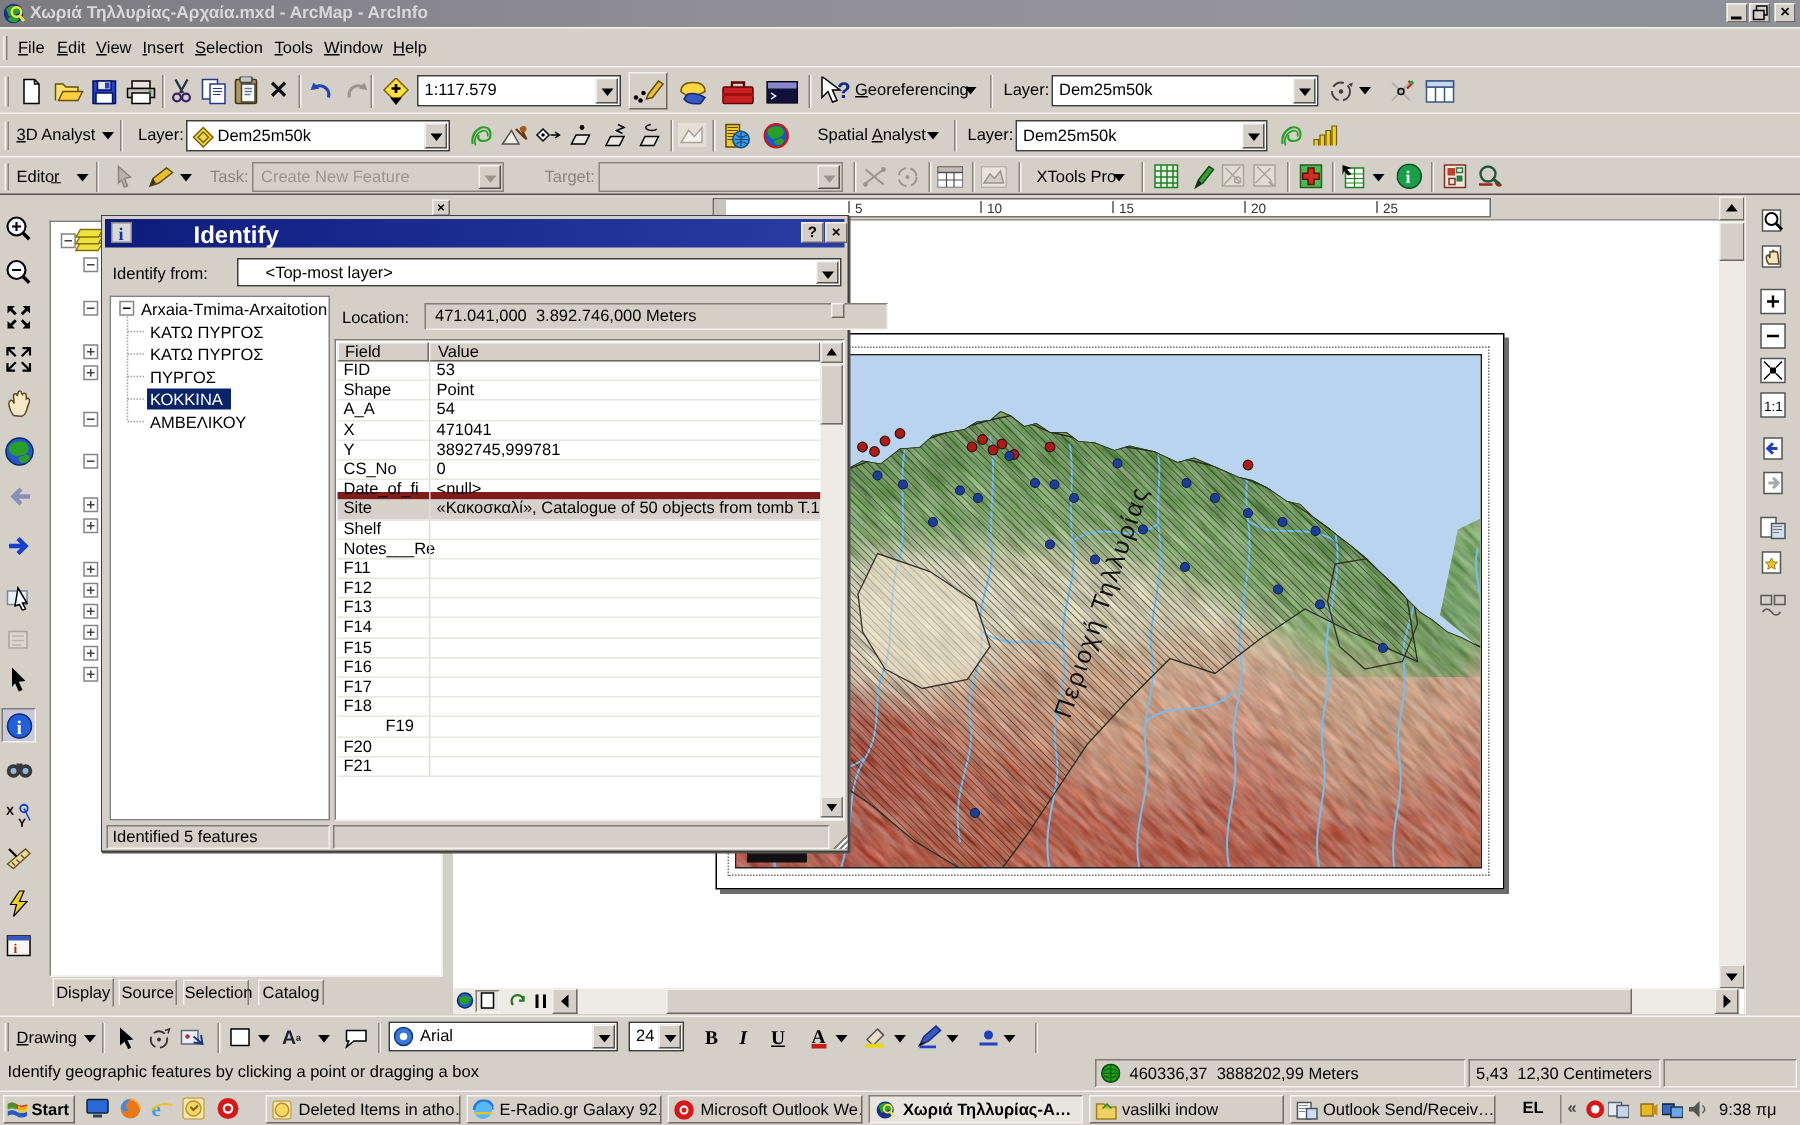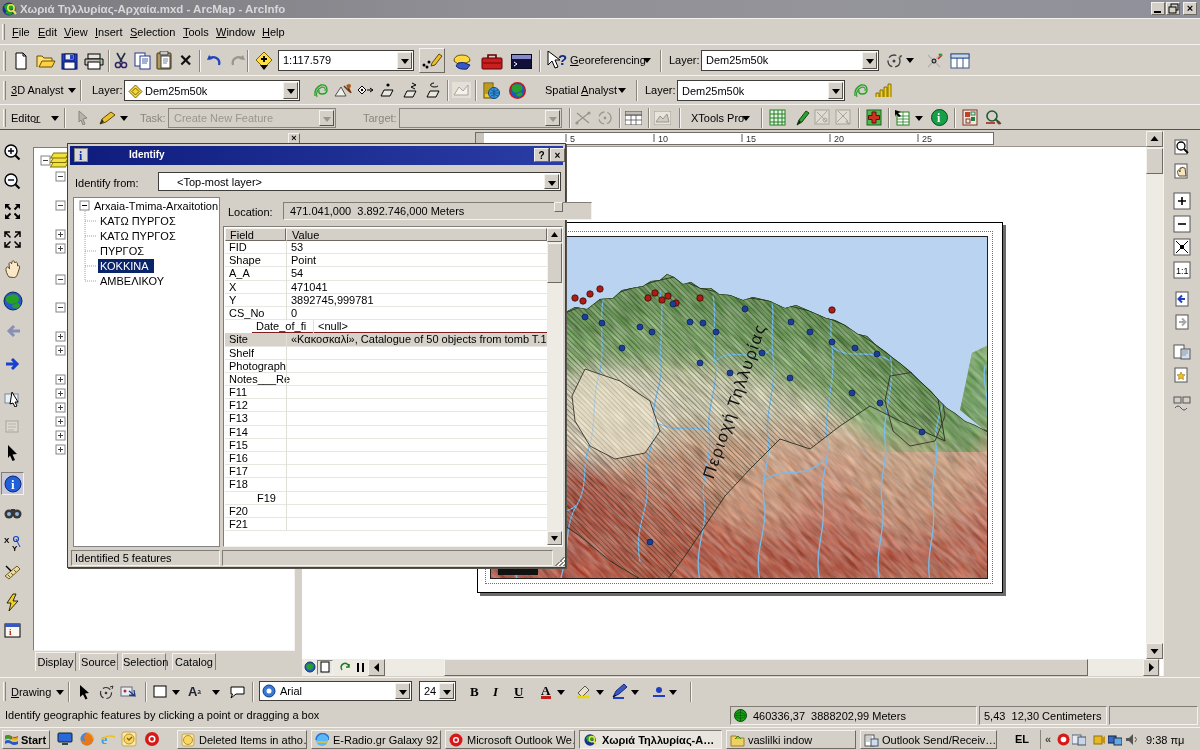--- a/index.html
+++ b/index.html
@@ -907,21 +907,21 @@
       </svg>
     </div>
 </div>
 
 <div class="abs" style="left:67px;top:143px;width:499px;height:425px;background:#d4d0c8;border:1px solid #404040;box-shadow:1px 1px 0 #55524c;" id="dlg">
 
  <div class="abs" style="left:2px;top:2px;width:493px;height:19px;background:linear-gradient(90deg,#0e1c7c,#2a3da6);">
   <div class="abs" style="left:4px;top:2px;width:14px;height:14px;background:#d8d8d8;border:1px solid #888;">
         <span style="position:absolute;left:4px;top:0px;font-size:12px;font-weight:bold;color:#1030a0;font-family:'Liberation Serif',serif;">i</span>
       </div>
-  <span class="abs" style="left:24px;top:3px;font-size:10px;font-weight:bold;color:#fff;padding-left:35px;">Identify</span>
+  <span class="abs" style="left:24px;top:3px;font-size:16px;font-weight:bold;color:#fff;padding-left:35px;">Identify</span>
   <div class="abs raised btn" style="left:464px;top:2px;width:15px;height:14px;text-align:center;font-size:10px;font-weight:bold;line-height:13px;">?</div>
   <div class="abs raised btn" style="left:480px;top:2px;width:15px;height:14px;text-align:center;font-size:10px;font-weight:bold;line-height:13px;">×</div>
  </div>
 
  <div class="abs t11" style="left:7px;top:33px;">Identify from:</div>
  <div class="combo" style="left:90px;top:28px;width:403px;height:19px;">
    <div class="abs t11" style="left:18px;top:3px;">&lt;Top-most layer&gt;</div>
       <div class="cb">
         <div class="car"></div>
       </div>
@@ -986,37 +986,32 @@
         <div style="position:relative;height:13.2px;border-bottom:1px solid #e8e6e0;">
           <span style="position:absolute;left:4px;top:0px;">Y</span>
           <span style="position:absolute;left:66px;top:0px;">3892745,999781</span>
           <span style="position:absolute;left:61px;top:0;width:1px;height:13.2px;background:#e0ded8;"></span>
         </div>
         <div style="position:relative;height:13.2px;border-bottom:1px solid #e8e6e0;">
           <span style="position:absolute;left:4px;top:0px;">CS_No</span>
           <span style="position:absolute;left:66px;top:0px;">0</span>
           <span style="position:absolute;left:61px;top:0;width:1px;height:13.2px;background:#e0ded8;"></span>
         </div>
-        <div style="position:relative;height:13.2px;border-bottom:1px solid #7f1d1d;margin-left:27px;">
+        <div style="position:relative;height:13.2px;border-bottom:5px solid #7f1d1d;">
           <span style="position:absolute;left:4px;top:0px;">Date_of_fi</span>
           <span style="position:absolute;left:66px;top:0px;">&lt;null&gt;</span>
           <span style="position:absolute;left:61px;top:0;width:1px;height:13.2px;background:#e0ded8;"></span>
         </div>
         <div style="position:relative;height:13.2px;background:#d6d2ca;border-bottom:1px solid #e8e6e0;">
           <span style="position:absolute;left:4px;top:0px;">Site</span>
           <span style="position:absolute;left:66px;top:0px;">«Κακοσκαλί», Catalogue of 50 objects from tomb T.1</span>
           <span style="position:absolute;left:61px;top:0;width:1px;height:13.2px;background:#e0ded8;"></span>
         </div>
         <div style="position:relative;height:13.2px;border-bottom:1px solid #e8e6e0;">
           <span style="position:absolute;left:4px;top:0px;">Shelf</span>
-          <span style="position:absolute;left:66px;top:0px;"></span>
-          <span style="position:absolute;left:61px;top:0;width:1px;height:13.2px;background:#e0ded8;"></span>
-        </div>
-        <div style="position:relative;height:13.2px;border-bottom:1px solid #e8e6e0;">
-          <span style="position:absolute;left:4px;top:0px;">Photograph</span>
           <span style="position:absolute;left:66px;top:0px;"></span>
           <span style="position:absolute;left:61px;top:0;width:1px;height:13.2px;background:#e0ded8;"></span>
         </div>
         <div style="position:relative;height:13.2px;border-bottom:1px solid #e8e6e0;">
           <span style="position:absolute;left:4px;top:0px;">Notes___Re</span>
           <span style="position:absolute;left:66px;top:0px;"></span>
           <span style="position:absolute;left:61px;top:0;width:1px;height:13.2px;background:#e0ded8;"></span>
         </div>
         <div style="position:relative;height:13.2px;border-bottom:1px solid #e8e6e0;">
           <span style="position:absolute;left:4px;top:0px;">F11</span>

